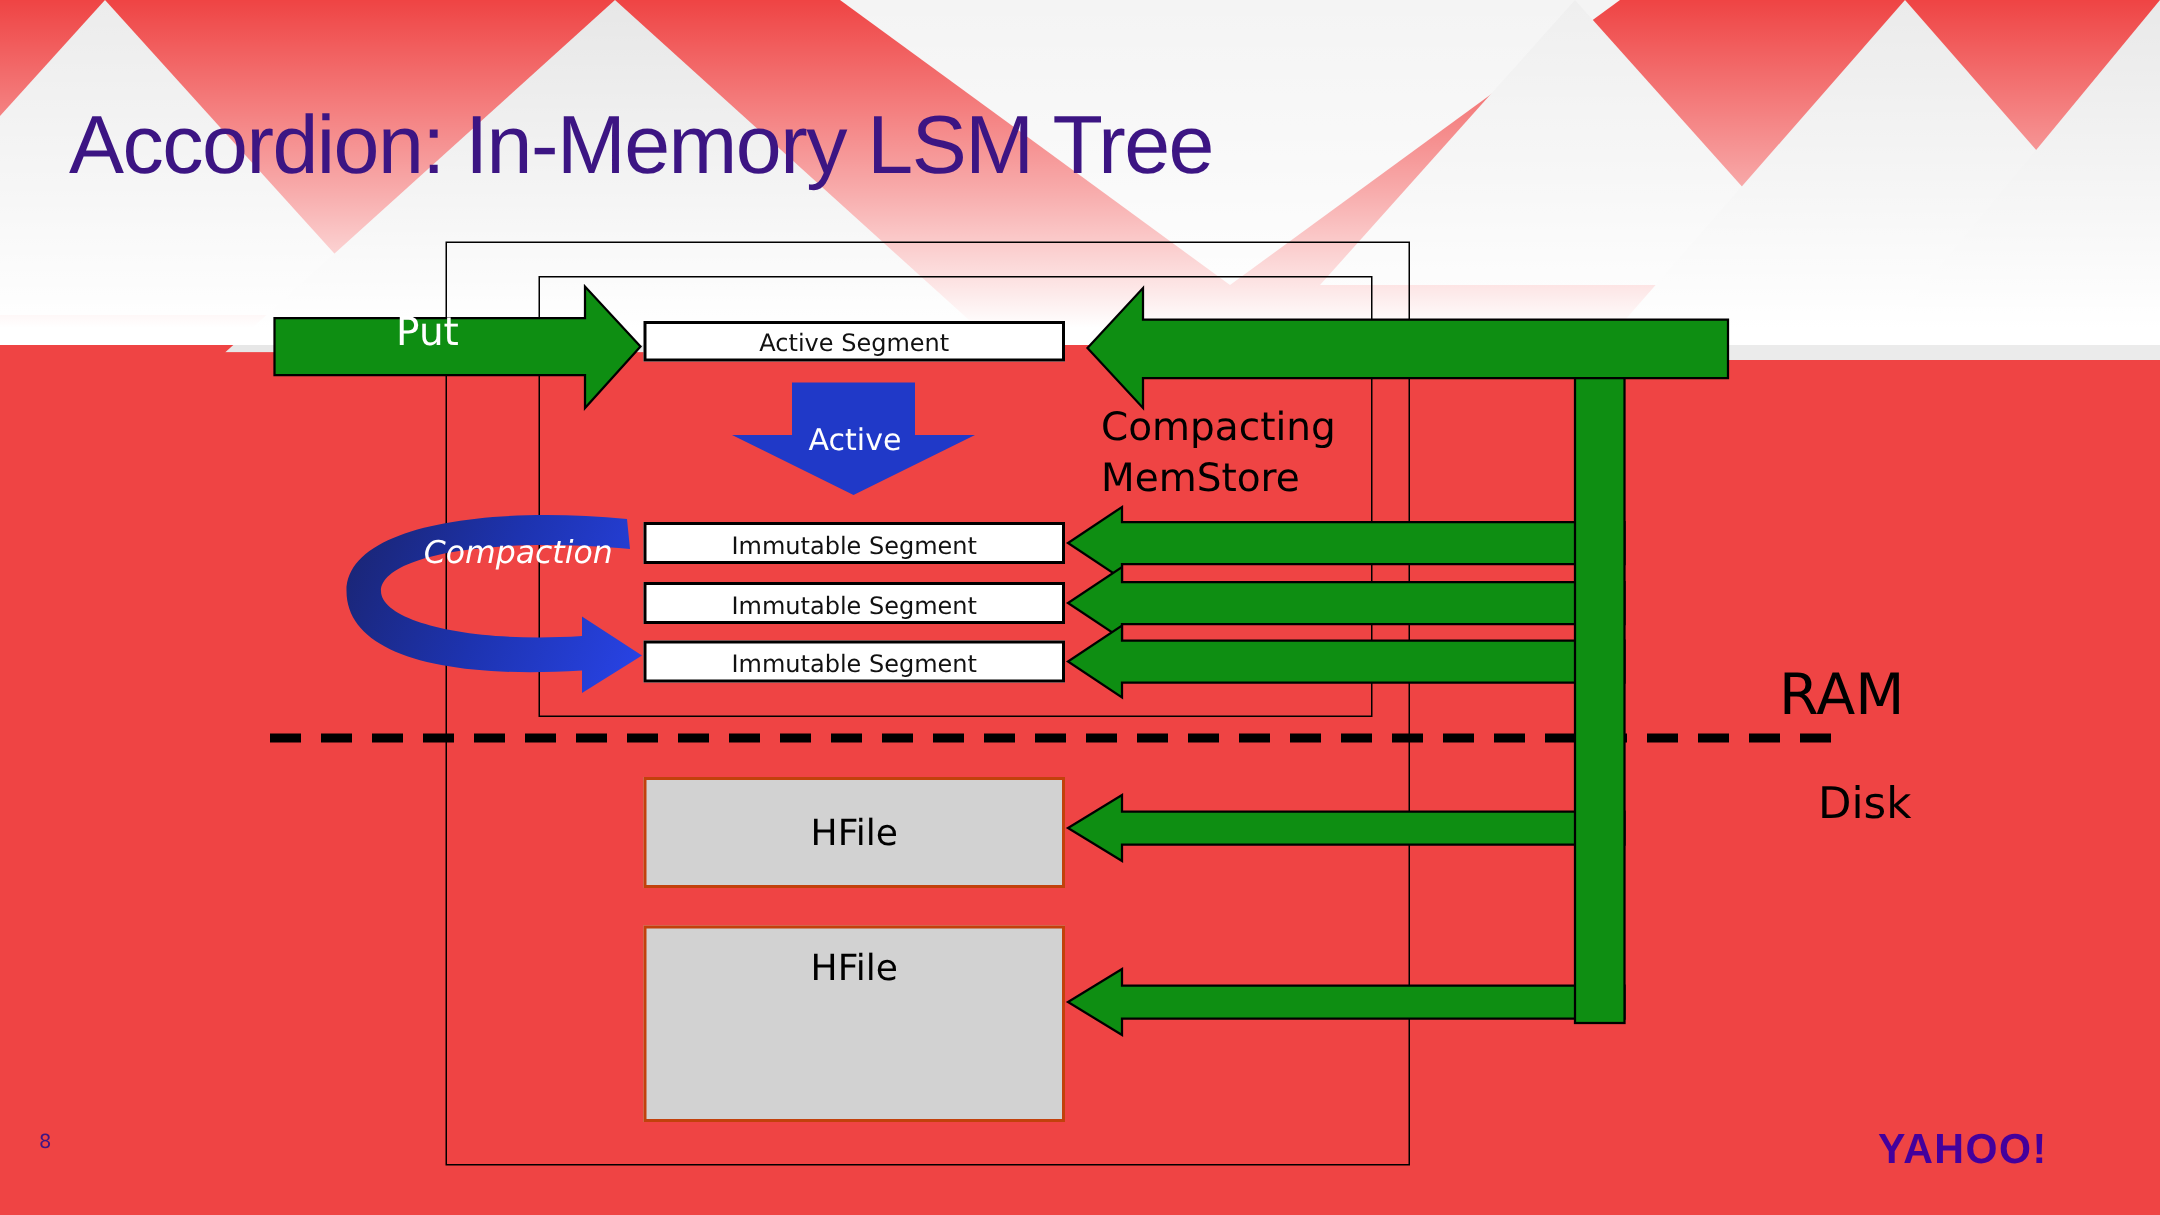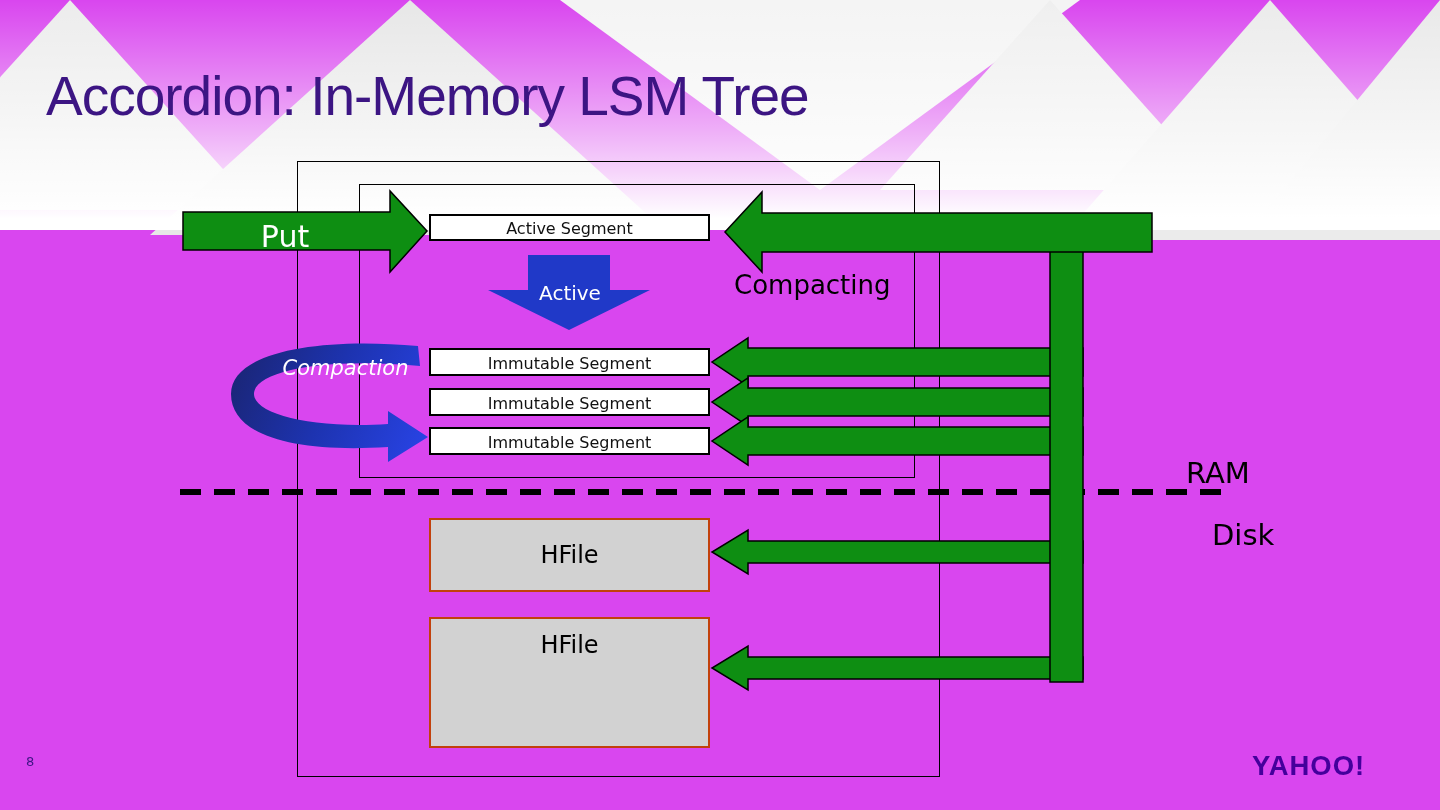--- a/index.html
+++ b/index.html
@@ -1,16 +1,16 @@
 <!DOCTYPE html>
 <html><head>
 <meta charset="utf-8">
 <style>
   html,body{margin:0;padding:0;background:#fff;}
-  .slide{position:relative;width:1440px;height:810px;overflow:hidden;background:#d946ef;
+  .slide{position:relative;width:1440px;height:810px;overflow:hidden;background:#ef4444;
          font-family:"DejaVu Sans",sans-serif;}
   
   .bg{position:absolute;left:0;top:0;width:1440px;height:230px;}
   .tri{position:absolute;top:0;}
   .tri-up{clip-path:polygon(50% 0,0 100%,100% 100%);}
   .tri-down{clip-path:polygon(0 0,100% 0,50% 100%);}
   .bg-fade{position:absolute;left:0;top:0;width:1440px;height:230px;
            background:linear-gradient(to bottom,rgba(255,255,255,0) 0%,rgba(255,255,255,.55) 55%,#fff 95%);}
   
   .title{position:absolute;left:46px;top:64px;font-family:"Liberation Sans",sans-serif;
@@ -27,26 +27,26 @@
   
   .divider{position:absolute;left:180px;top:489px;width:1052px;height:6px;
            background:repeating-linear-gradient(90deg,#000 0 21px,transparent 21px 34px);}
   
   .arrows{position:absolute;left:0;top:0;z-index:5;}
   
   .lbl{position:absolute;z-index:6;white-space:nowrap;}
   .lbl.white{color:#fff;}
   .lbl.black{color:#000;}
   .lbl.ctr{text-align:center;}
-  .put-lbl{left:235px;top:219px;width:100px;font-size:30px;}
+  .put-lbl{left:235px;top:207px;width:100px;font-size:26px;}
   .getscan-lbl{left:850px;top:219px;width:200px;font-size:21px;}
   .flush-lbl{left:527px;top:281px;width:86px;font-size:20px;}
   .compaction-lbl{left:273px;top:356px;width:145px;font-size:21px;font-style:italic;}
   .compmem-lbl{left:734px;top:268px;width:220px;font-size:26px;line-height:34px;}
-  .ram-lbl{left:1186px;top:456px;font-size:29px;}
+  .ram-lbl{left:1186px;top:441px;font-size:38px;}
   .disk-lbl{left:1188px;top:518px;font-size:29px;margin-left:24px;}
   
   .pagenum{position:absolute;left:26px;top:754px;font-size:13px;color:#3F1584;z-index:6;}
   .logo{position:absolute;left:1252px;top:750px;z-index:6;color:#44009C;
         font-family:"Liberation Sans",sans-serif;font-weight:bold;font-size:28px;
         letter-spacing:1px;transform:scaleX(0.98);transform-origin:left;}
 </style>
 </head>
 <body>
 
@@ -121,20 +121,21 @@
              C 292,453 231,435 231,394
              C 231,351 322,337 418,346 Z" fill="url(#compGrad)"></path>
   </svg>
 
   <div class="lbl white ctr put-lbl">Put</div>
   <div class="lbl white ctr flush-lbl">Active</div>
   <div class="lbl white ctr compaction-lbl">Compaction</div>
 
   <div class="lbl black compmem-lbl">
     <div>Compacting</div>
+    <div>MemStore</div>
   </div>
 
   <div class="lbl black ram-lbl">RAM</div>
   <div class="lbl black disk-lbl">Disk</div>
 
   <div class="pagenum">8</div>
   <div class="logo">YAHOO!</div>
 
 </div>
 

